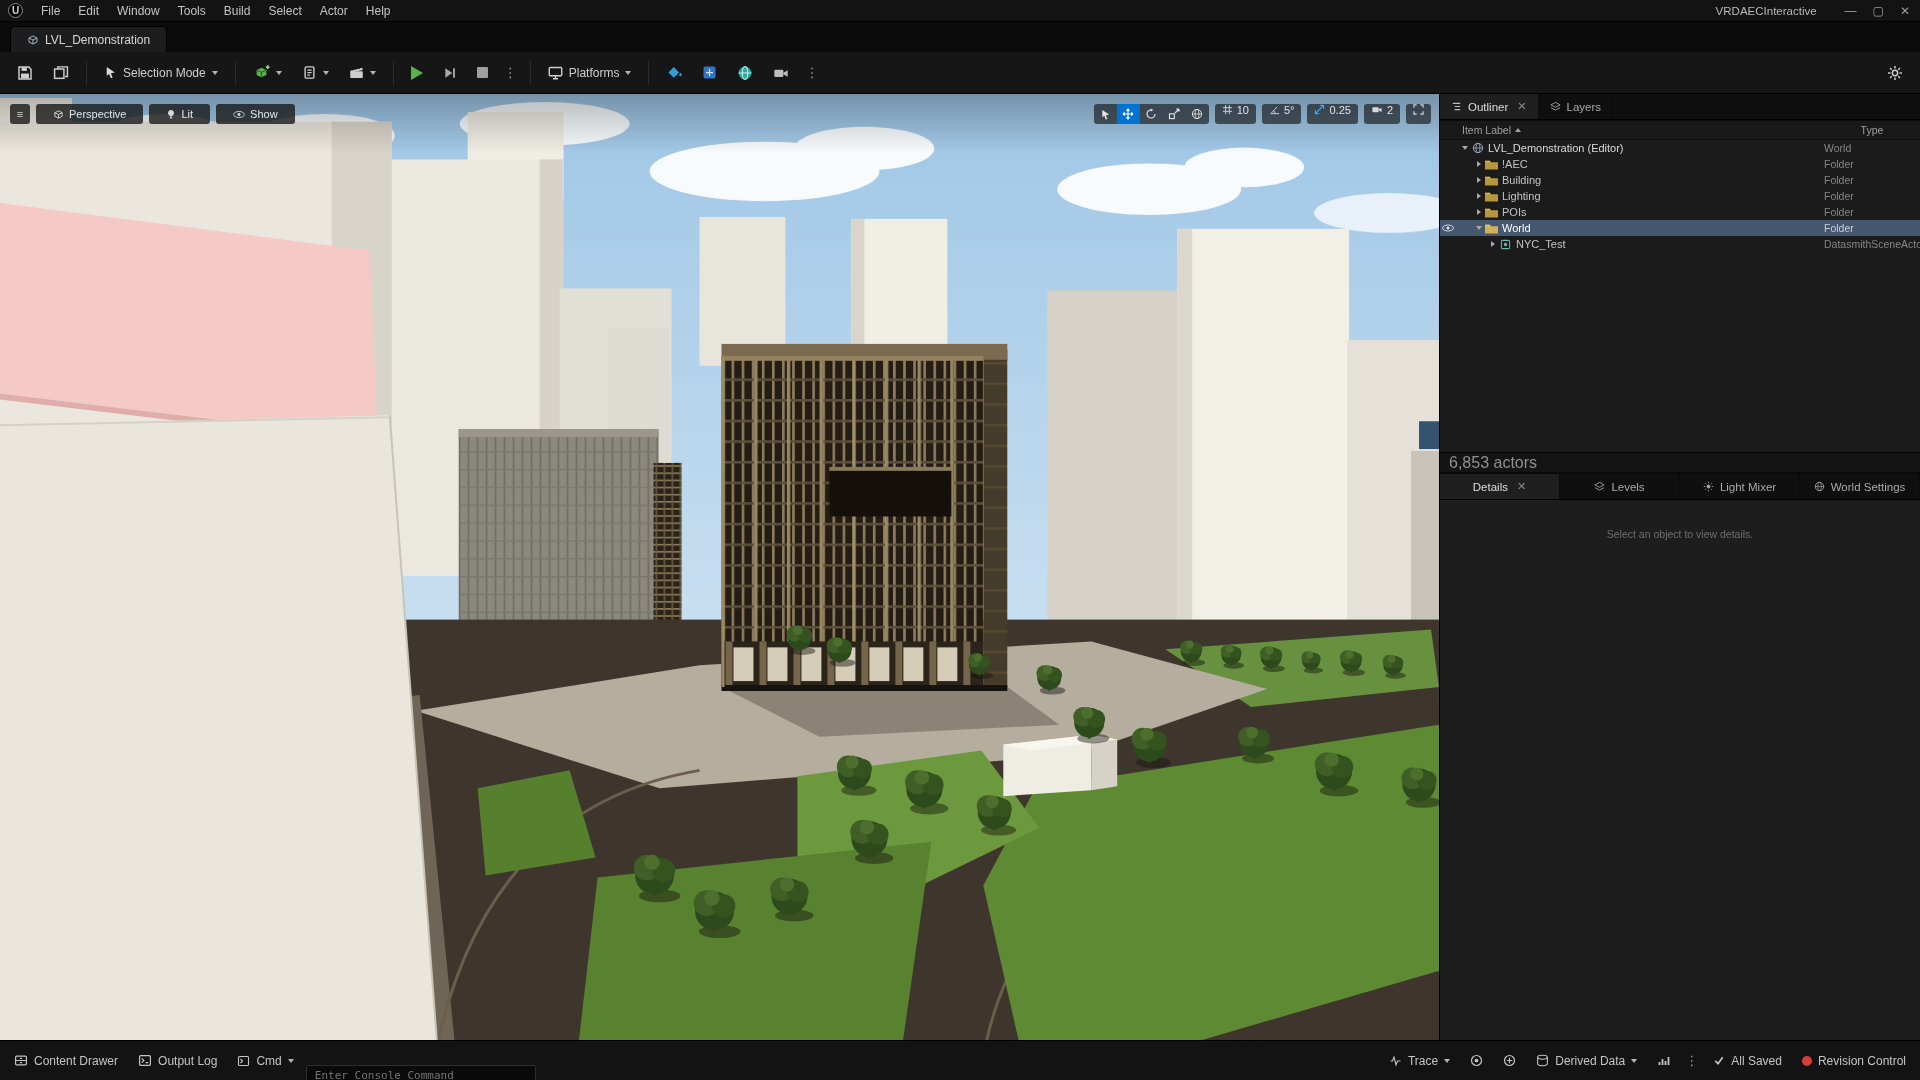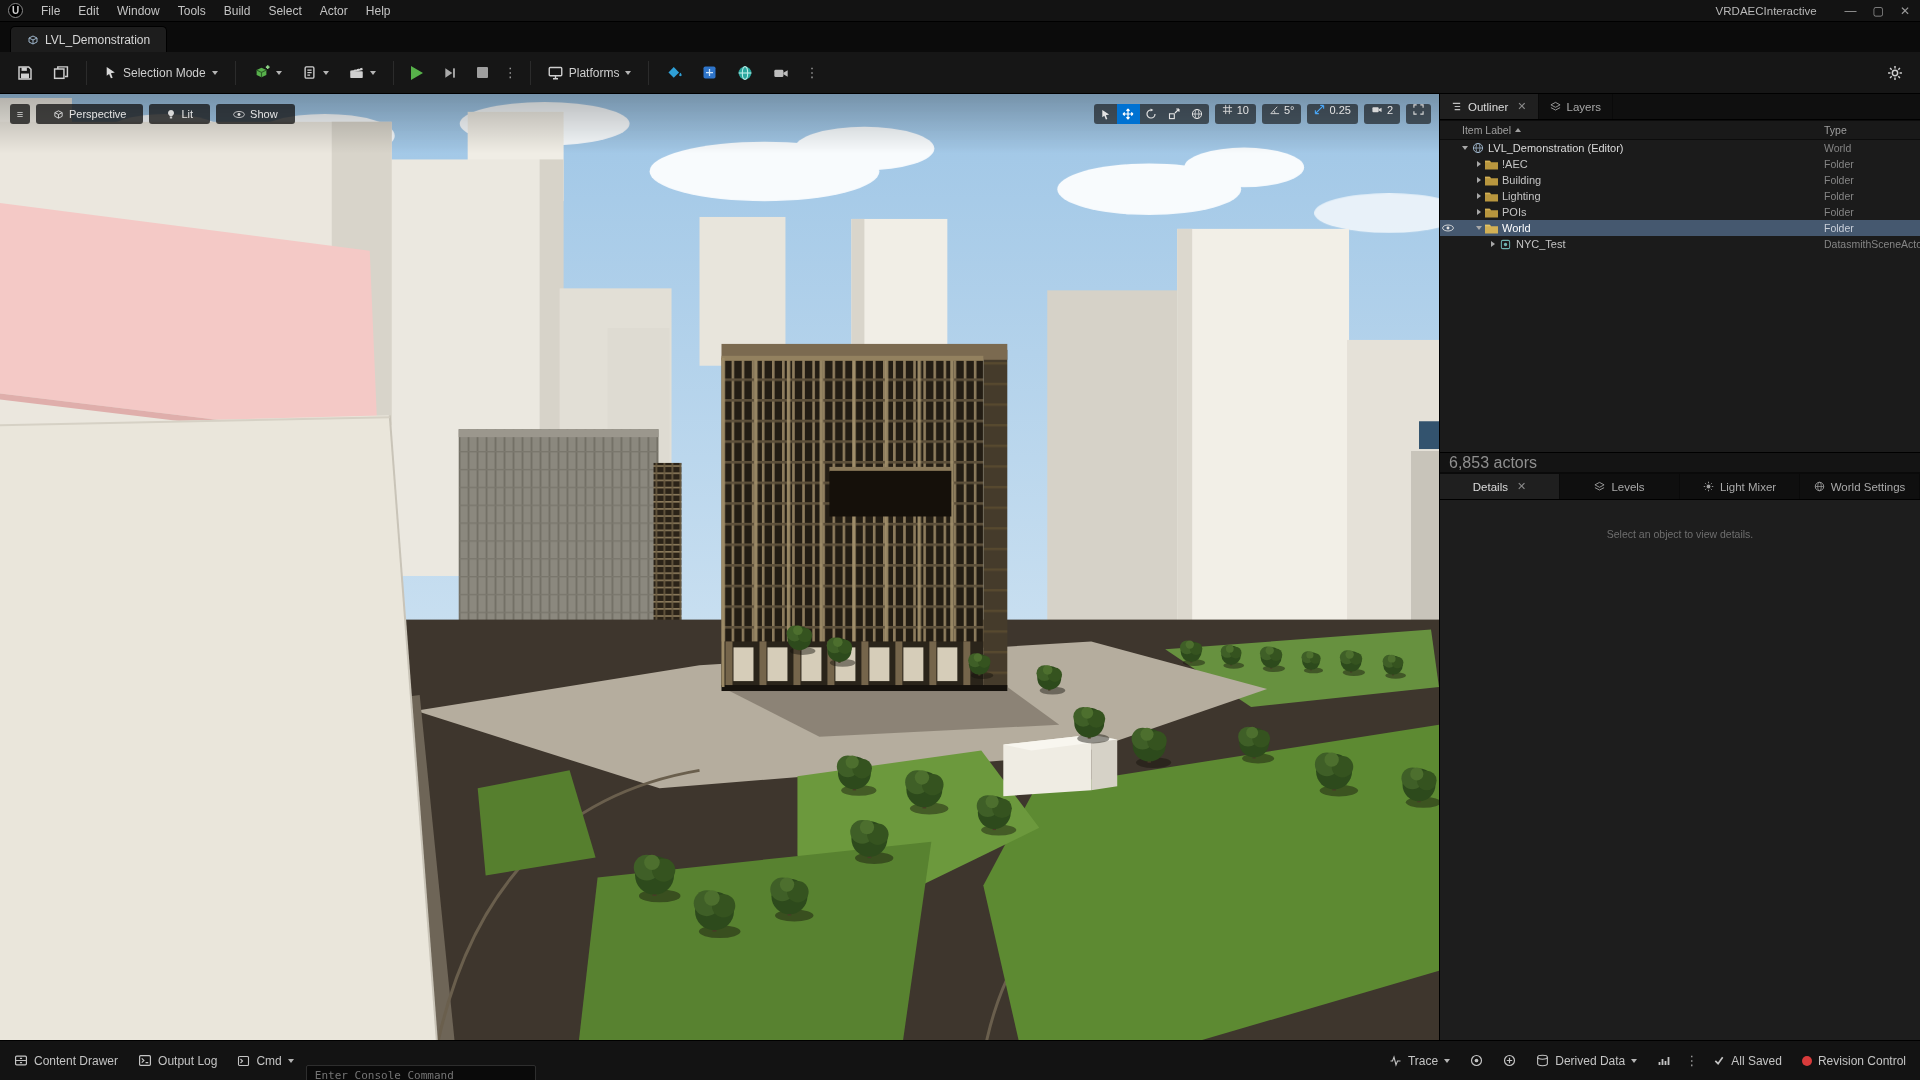--- a/index.html
+++ b/index.html
@@ -57,21 +57,21 @@
 
   .outliner{height:380px;display:flex;flex-direction:column;background:#1b1b1b;border-bottom:2px solid #0a0a0a;}
   .outl-toolbar{height:28px;display:flex;align-items:center;gap:6px;padding:0 7px;background:#1b1b1b;}
   .filter-btn{display:flex;align-items:center;gap:2px;}
   .searchbox{position:relative;flex:1;height:20px;}
   .searchbox input{width:100%;height:100%;background:#0d0d0d;border:1px solid #000;border-radius:3px;color:#9a9a9a;font-size:11px;padding:0 6px 0 24px;outline:none;font-family:"Liberation Sans",sans-serif;}
   .searchbox .mag{position:absolute;left:6px;top:3px;}
   .outl-colhead{height:20px;display:flex;align-items:center;background:#191919;border-top:1px solid #0c0c0c;border-bottom:1px solid #0c0c0c;font-size:10.5px;color:#9f9f9f;}
   .outl-colhead .col-item{flex:1;display:flex;align-items:center;gap:4px;padding-left:22px;}
   .sort-asc{width:0;height:0;border-left:3.5px solid transparent;border-right:3.5px solid transparent;border-bottom:4.5px solid #9f9f9f;}
-  .col-type{width:96px;flex:none;overflow:hidden;white-space:nowrap;}
+  .col-type{width:96px;flex:none;overflow:hidden;white-space:nowrap;text-align:center;}
   .outl-tree{flex:1;overflow:hidden;}
   .orow{height:16px;display:flex;align-items:center;font-size:11px;color:#c4c4c4;}
   .orow .gutter{width:15px;flex:none;display:flex;align-items:center;justify-content:center;}
   .orow .indent{flex:none;}
   .orow .caret{flex:none;width:11px;display:flex;align-items:center;justify-content:center;}
   .cd{width:0;height:0;border-left:3.5px solid transparent;border-right:3.5px solid transparent;border-top:4.5px solid #a8a8a8;}
   .cr{width:0;height:0;border-top:3.5px solid transparent;border-bottom:3.5px solid transparent;border-left:4.5px solid #a8a8a8;}
   .orow .ricon{flex:none;width:15px;display:flex;align-items:center;justify-content:center;}
   .orow .rlabel{flex:1;overflow:hidden;white-space:nowrap;text-overflow:ellipsis;padding-left:3px;}
   .orow .rtype{width:96px;flex:none;overflow:hidden;white-space:nowrap;font-size:10.5px;color:#858585;}

